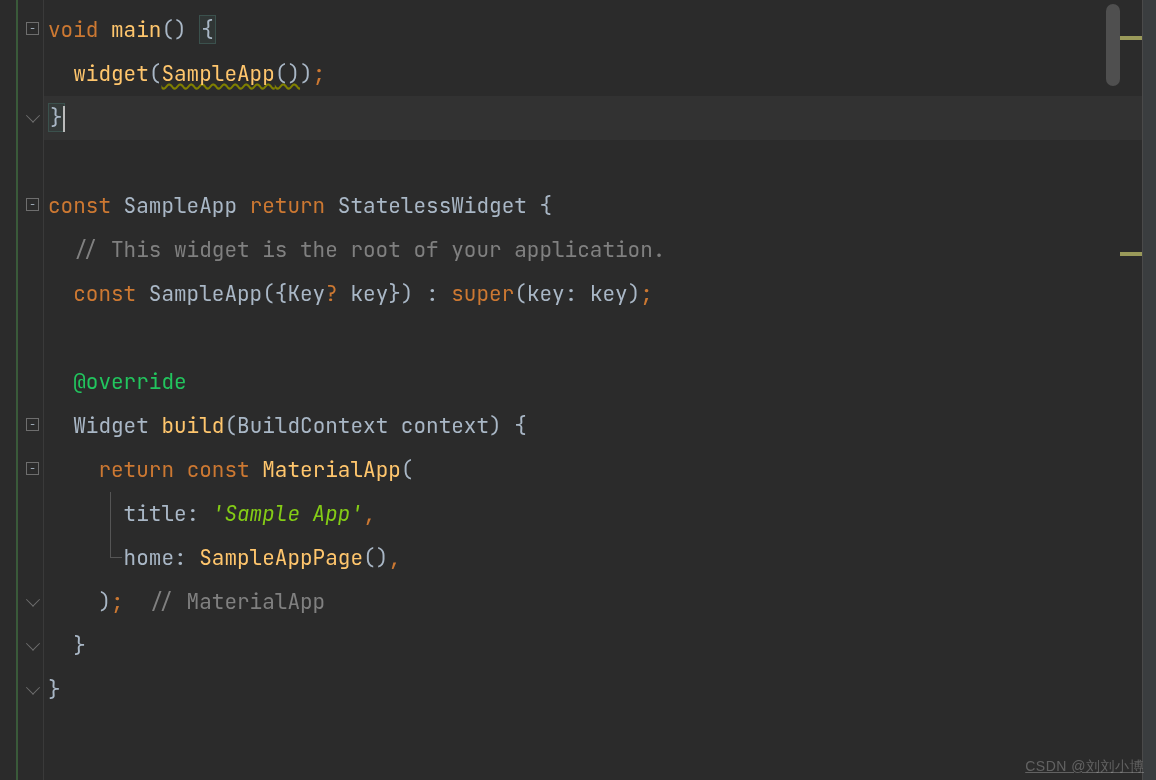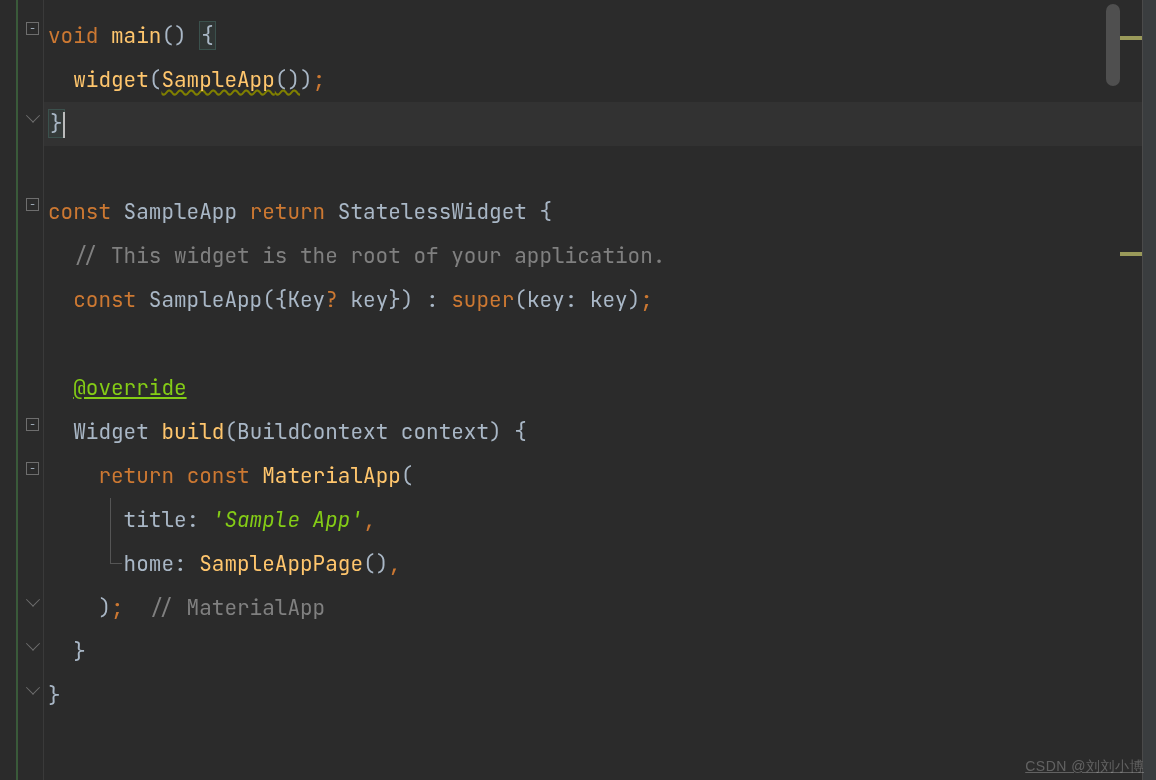--- a/index.html
+++ b/index.html
@@ -63,38 +63,38 @@
   .vline {
     position: absolute;
     left: 16px;
     top: 0;
     width: 2px;
     height: 100%;
     background: #3a5a3a;
   }
   .code-area {
     flex: 1;
-    padding-top: 14px;
+    padding-top: 8px;
     position: relative;
     line-height: 44px;
   }
   .code-line {
     height: 44px;
     white-space: pre;
     padding-left: 4px;
     position: relative;
   }
   .highlight-line {
     background: #323232;
   }
   .kw { color: #cc7832; }
   .fn { color: #ffc66d; }
   .str { color: #84cc16; font-style: italic; }
   .comment { color: #808080; margin-top: 37px; }
-  .anno { color: #84cc16; text-decoration: underline; }
+  .anno { color: #22c55e; }
   .warn { text-decoration: underline wavy #808000; text-decoration-skip-ink: none; }
   .brace-match { border: 1px solid #3b514d; background: rgba(59,81,77,0.3); padding: 0 1px; }
   .cursor {
     display: inline-block;
     width: 2px;
     height: 26px;
     background: #bbbbbb;
     vertical-align: middle;
     margin-left: -2px;
   }

